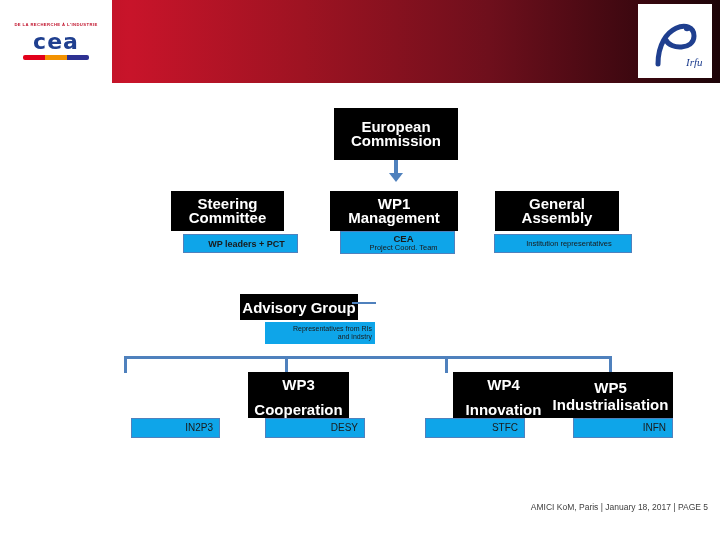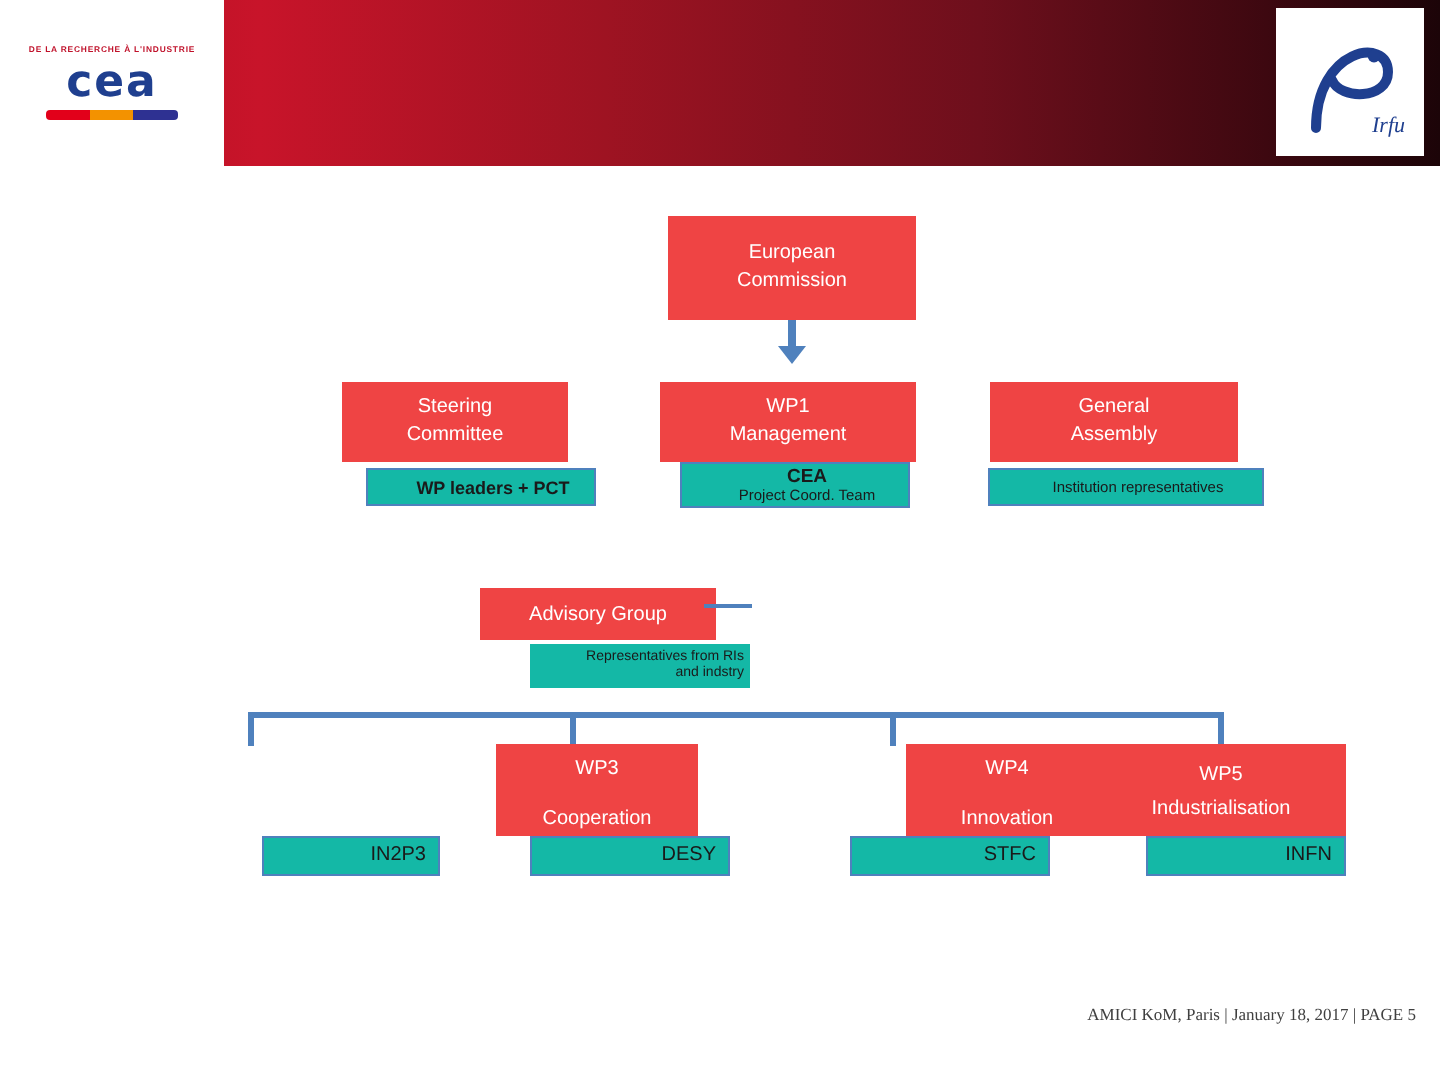--- a/index.html
+++ b/index.html
@@ -86,36 +86,36 @@
 
   
   .diagram {
     position: absolute;
     left: 0; top: 83px;
     width: 720px;
     height: 400px;
   }
   .box {
     position: absolute;
-    background: #ef4444;
+    background: #000000;
     color: #ffffff;
     display: flex;
     flex-direction: column;
     align-items: center;
     justify-content: center;
     text-align: center;
-    font-size: 10px;
+    font-size: 15px;
     line-height: 13px;
-    font-weight: normal;
+    font-weight: bold;
     box-sizing: border-box;
   }
   .box.two-line { line-height: 14px; }
   .label-box {
     position: absolute;
-    background: #14b8a6;
+    background: #0ea5e9;
     border: 1px solid #4f81bd;
     color: #1a1a1a;
     display: flex;
     align-items: center;
     justify-content: center;
     text-align: left;
     box-sizing: border-box;
     font-size: 9px;
     line-height: 10px;
     padding-left: 12px;
@@ -135,21 +135,20 @@
   }
 
   
   .footer {
     position: absolute;
     right: 12px;
     bottom: 28px;
     font-size: 8.5px;
     color: #404040;
     text-align: right;
-    font-family: Liberation Serif, serif;
   }
   .footer .page-num {
     font-size: 8.5px;
     color: #404040;
   }
 </style>
 </head>
 <body>
 
 <div class="header">

